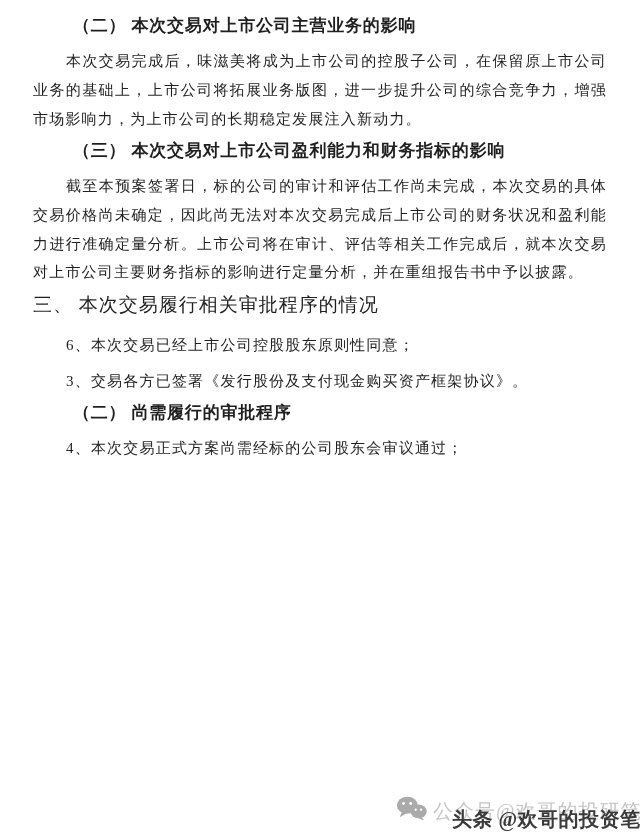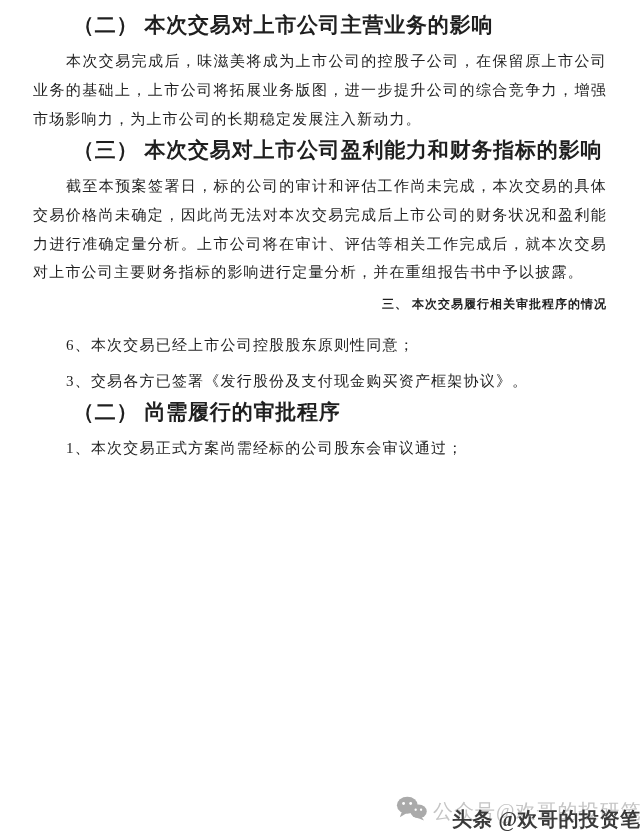--- a/index.html
+++ b/index.html
@@ -10,30 +10,29 @@
     overflow: hidden;
     position: relative;
     font-family: "Liberation Serif", "DejaVu Serif", serif;
     color: #1f1f1f;
   }
   .doc {
     padding: 16px 33px 0 33px;
     width: 574px;
   }
   .h2 {
-    font-weight: bold;
-    font-size: 12px;
+    font-weight: normal;
+    font-size: 19px;
     line-height: 21px;
     letter-spacing: 1px;
     margin: 6px 0 16px 0;
-    text-align: right;
   }
   .h3 {
     font-weight: bold;
-    font-size: 21px;
+    font-size: 17px;
     line-height: 19px;
     letter-spacing: 0.8px;
     margin: 0 0 12px 40px;
   }
   .para {
     font-size: 15px;
     line-height: 28.9px;
     letter-spacing: 1.2px;
     text-align: justify;
     text-indent: 2.2em;
@@ -79,21 +78,21 @@
 
 <div class="doc">
   <div class="h3">（二） 本次交易对上市公司主营业务的影响</div>
   <p class="para">本次交易完成后，味滋美将成为上市公司的控股子公司，在保留原上市公司业务的基础上，上市公司将拓展业务版图，进一步提升公司的综合竞争力，增强市场影响力，为上市公司的长期稳定发展注入新动力。</p>
   <div class="h3">（三） 本次交易对上市公司盈利能力和财务指标的影响</div>
   <p class="para">截至本预案签署日，标的公司的审计和评估工作尚未完成，本次交易的具体交易价格尚未确定，因此尚无法对本次交易完成后上市公司的财务状况和盈利能力进行准确定量分析。上市公司将在审计、评估等相关工作完成后，就本次交易对上市公司主要财务指标的影响进行定量分析，并在重组报告书中予以披露。</p>
   <div class="h2">三、 本次交易履行相关审批程序的情况</div>
   <p class="para">6、本次交易已经上市公司控股股东原则性同意；</p>
   <p class="para">3、交易各方已签署《发行股份及支付现金购买资产框架协议》。</p>
   <div class="h3">（二） 尚需履行的审批程序</div>
-  <p class="para">1、本次交易正式方案尚需经标的公司股东会审议通过；</p>
+  <p class="para">4、本次交易正式方案尚需经标的公司股东会审议通过；</p>
 </div>
 
 <div class="watermark">
   <span class="wm-light">
     <span class="wm-icon">
       <svg width="31" height="25" viewBox="0 0 37 30">
         <ellipse cx="13.5" cy="11" rx="12.5" ry="10.2" fill="#aaaaaa"></ellipse>
         <polygon points="7,18.5 4.5,25.5 13,20.5" fill="#aaaaaa"></polygon>
         <circle cx="9" cy="9" r="1.7" fill="#ffffff"></circle>
         <circle cx="17.5" cy="9" r="1.7" fill="#ffffff"></circle>

